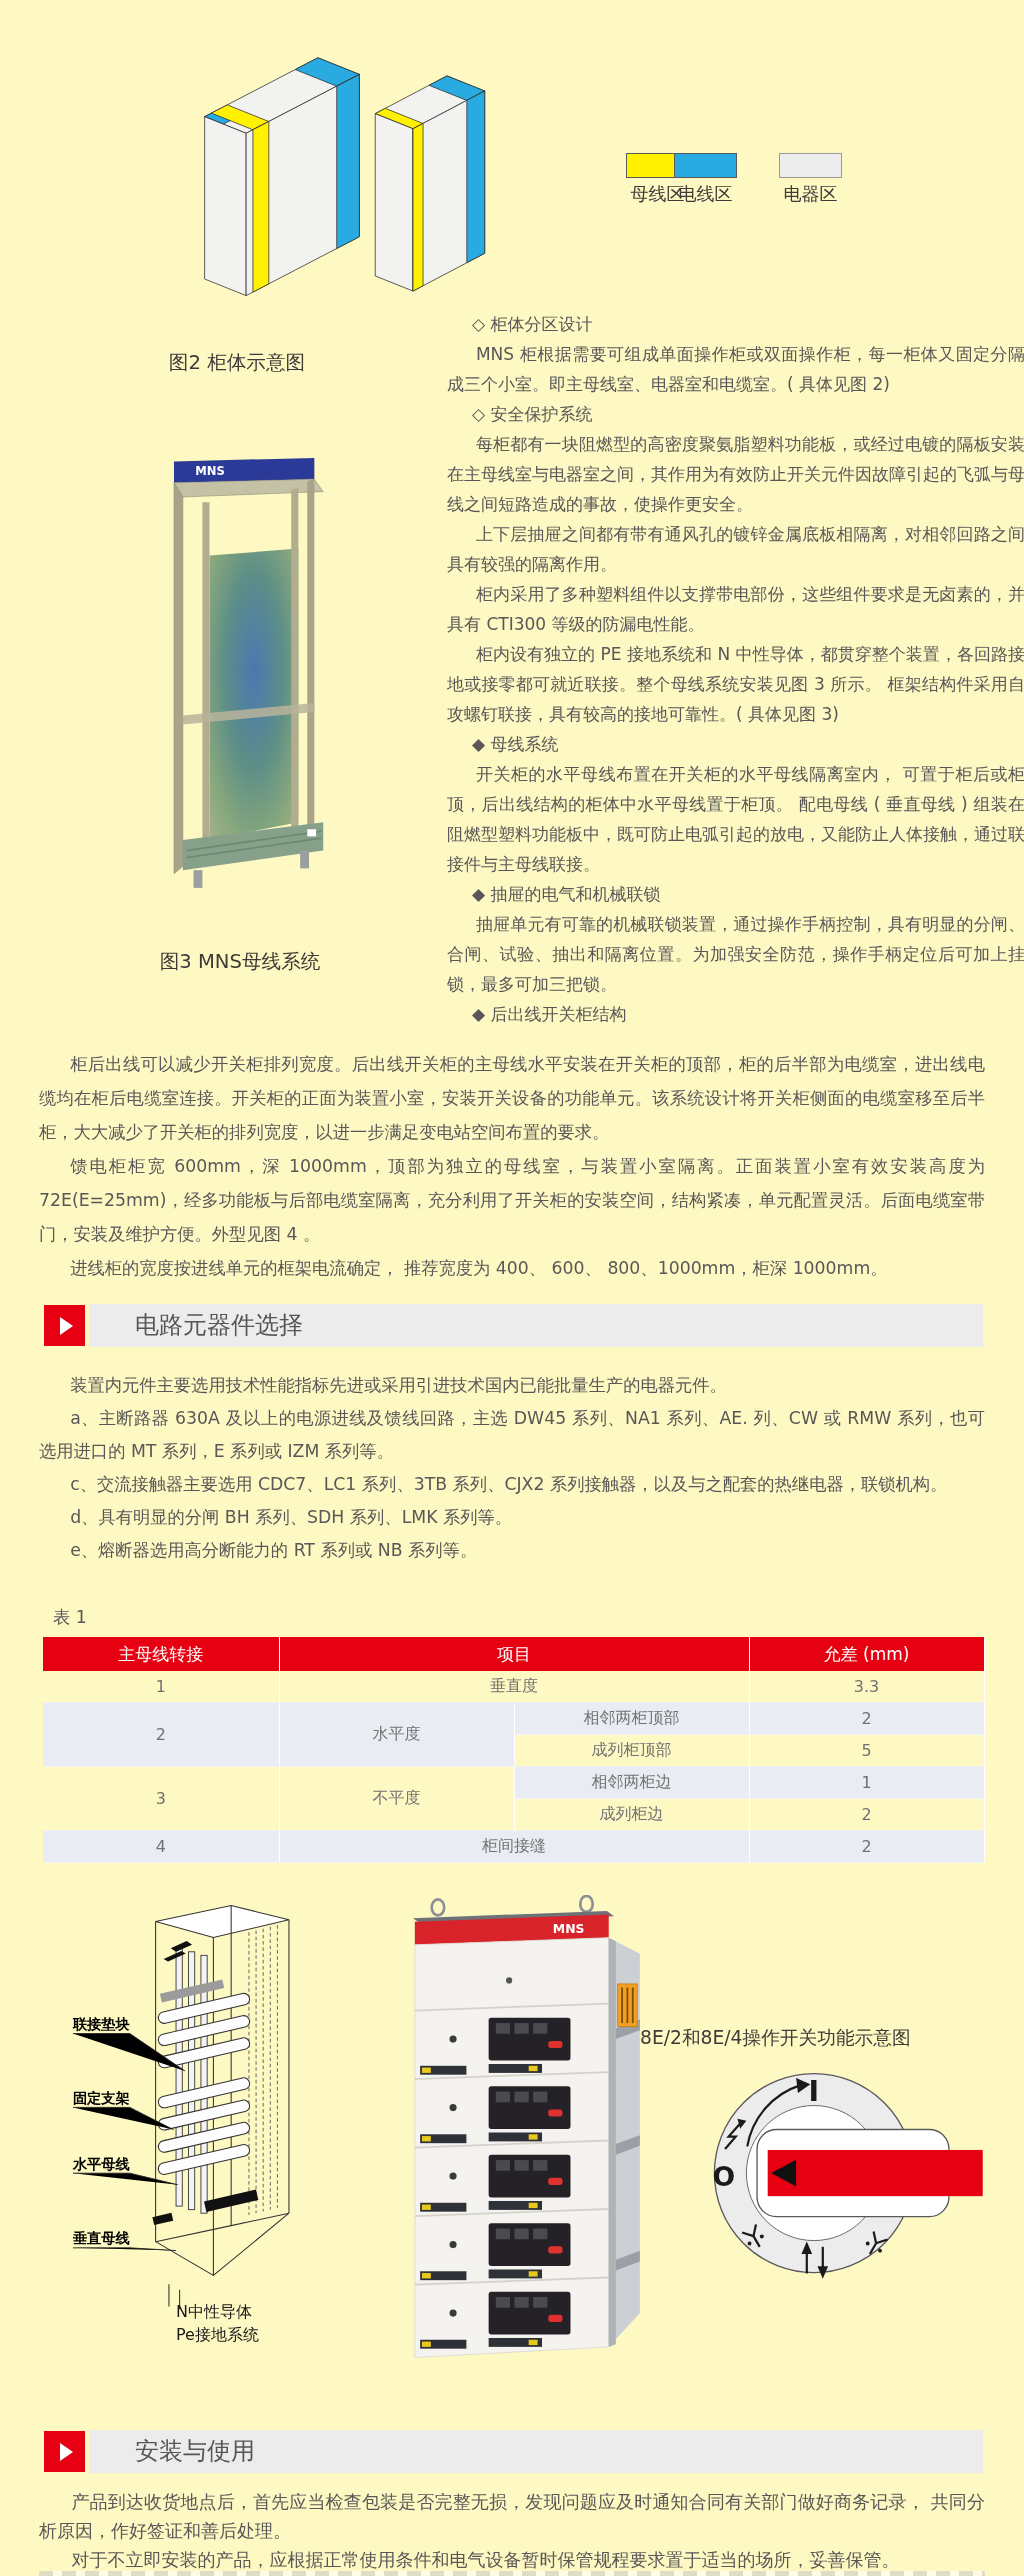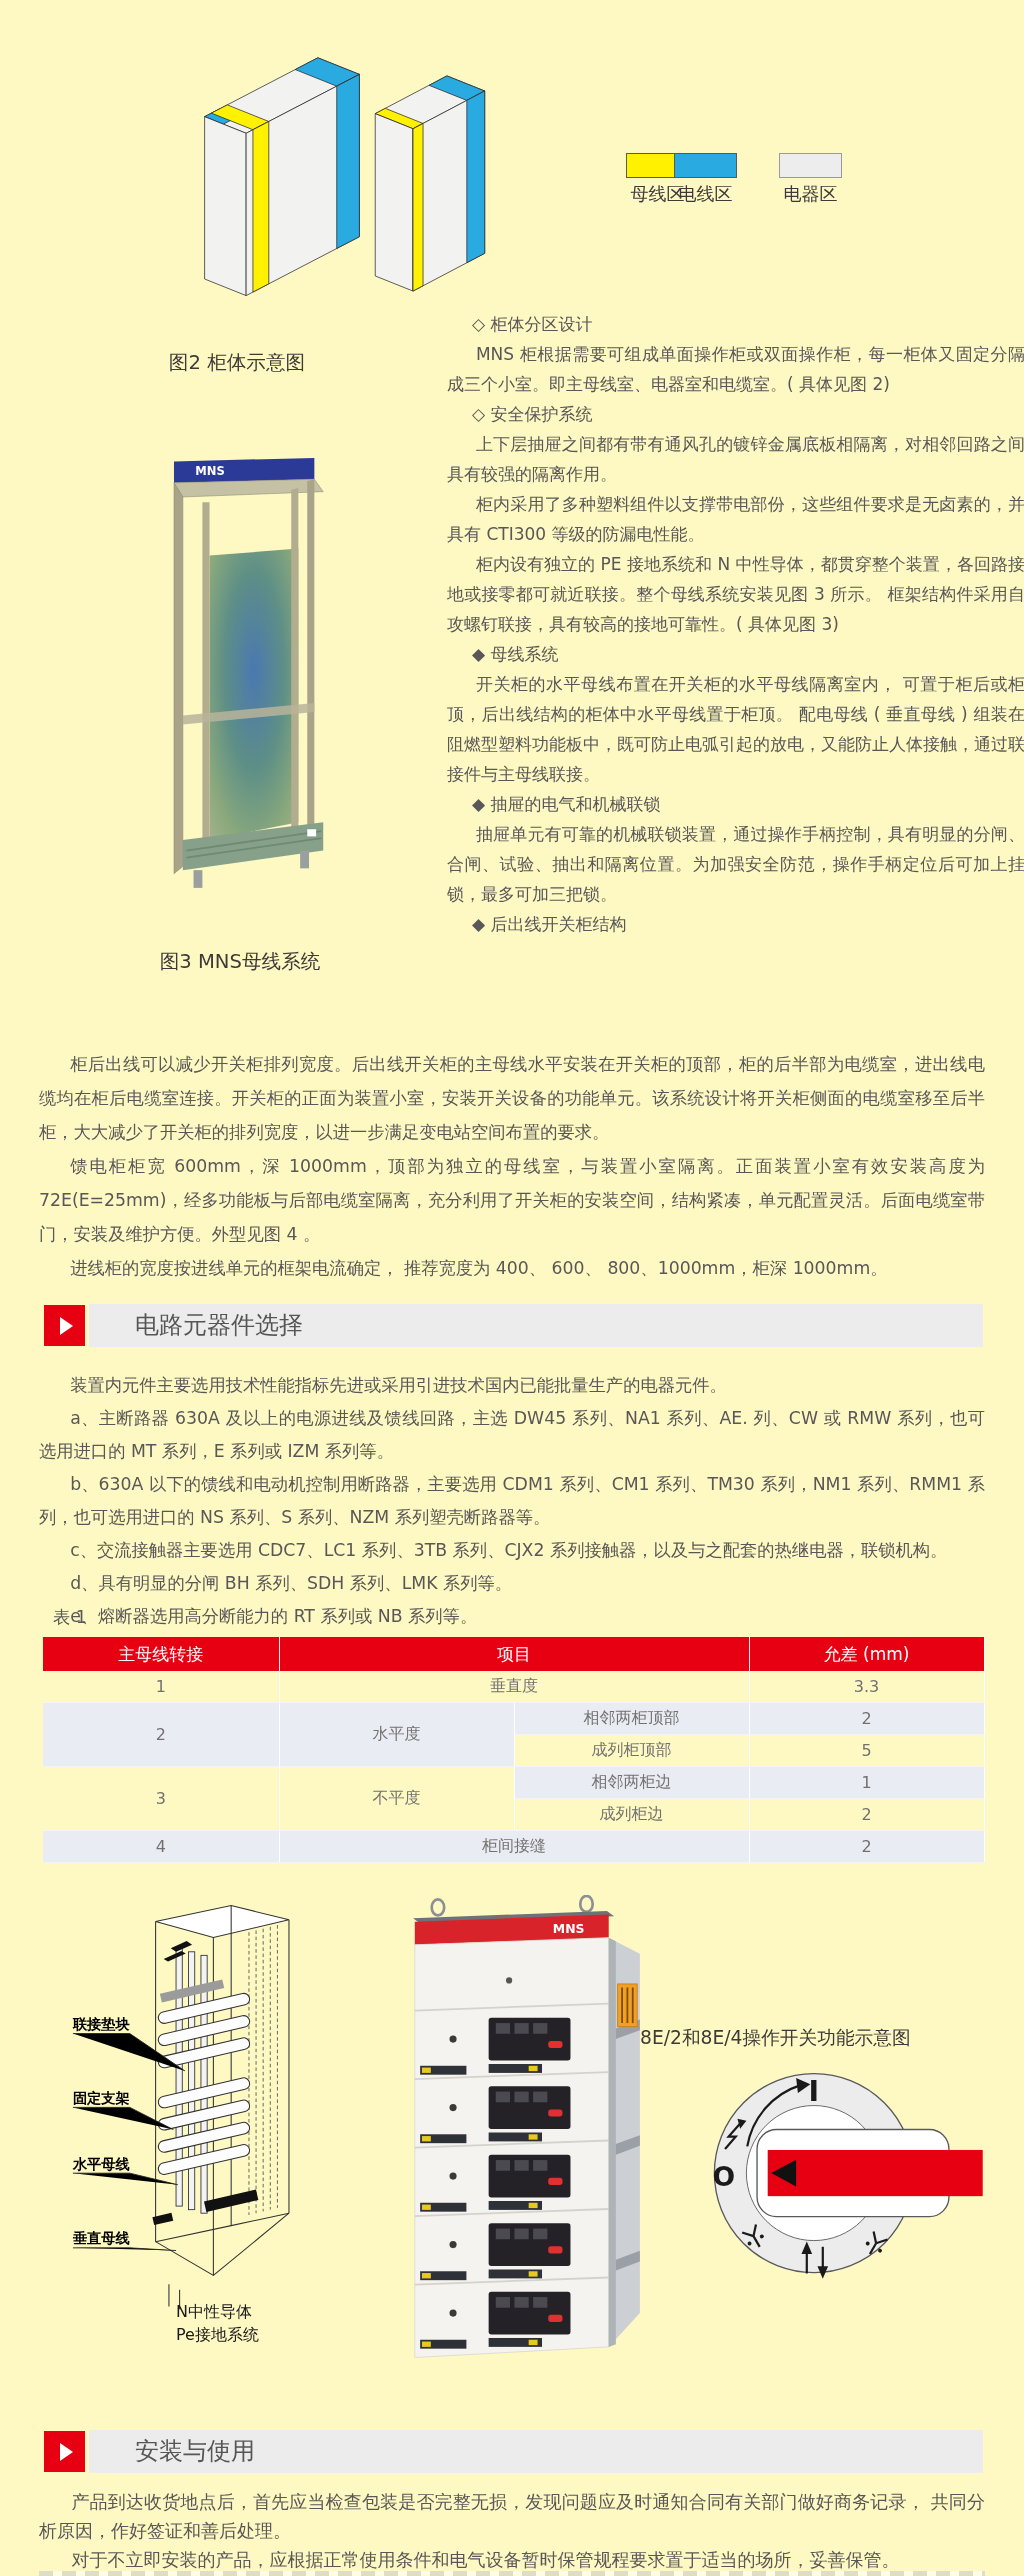--- a/index.html
+++ b/index.html
@@ -76,20 +76,21 @@
     <div class="swatch gray" style="background: rgb(237, 237, 237);"></div>
     <div class="legend-label">电器区</div>
   </div>
 
   <div class="abs caption" style="left:126px;top:349px;width:222px">图2 柜体示意图</div>
 
   <div class="abs rcol">
     <p class="bullet">◇ 柜体分区设计</p>
     <p class="body">MNS 柜根据需要可组成单面操作柜或双面操作柜，每一柜体又固定分隔成三个小室。即主母线室、电器室和电缆室。( 具体见图 2)</p>
     <p class="bullet">◇ 安全保护系统</p>
+    <p class="body">每柜都有一块阻燃型的高密度聚氨脂塑料功能板，或经过电镀的隔板安装在主母线室与电器室之间，其作用为有效防止开关元件因故障引起的飞弧与母线之间短路造成的事故，使操作更安全。</p>
     <p class="body">上下层抽屉之间都有带有通风孔的镀锌金属底板相隔离，对相邻回路之间具有较强的隔离作用。</p>
     <p class="body">柜内采用了多种塑料组件以支撑带电部份，这些组件要求是无卤素的，并具有 CTI300 等级的防漏电性能。</p>
     <p class="body">柜内设有独立的 PE 接地系统和 N 中性导体，都贯穿整个装置，各回路接地或接零都可就近联接。整个母线系统安装见图 3 所示。 框架结构件采用自攻螺钉联接，具有较高的接地可靠性。( 具体见图 3)</p>
     <p class="bullet">◆ 母线系统</p>
     <p class="body">开关柜的水平母线布置在开关柜的水平母线隔离室内， 可置于柜后或柜顶，后出线结构的柜体中水平母线置于柜顶。 配电母线 ( 垂直母线 ) 组装在阻燃型塑料功能板中，既可防止电弧引起的放电，又能防止人体接触，通过联接件与主母线联接。</p>
     <p class="bullet">◆ 抽屉的电气和机械联锁</p>
     <p class="body">抽屉单元有可靠的机械联锁装置，通过操作手柄控制，具有明显的分闸、合闸、试验、抽出和隔离位置。为加强安全防范，操作手柄定位后可加上挂锁，最多可加三把锁。</p>
     <p class="bullet">◆ 后出线开关柜结构</p>
   </div>
 
@@ -128,21 +129,20 @@
 
   <div class="abs sec-band" style="left:89px;top:1304px;width:894px"></div>
   <div class="abs sec-icon" style="left:44px;top:1305px">
       <span class="tri"></span>
     </div>
   <div class="abs sec-title" style="left:135px;top:1304px;height:43px;line-height:43px">电路元器件选择</div>
 
   <div class="abs fw" style="top:1369px;line-height:33px">
     <p>装置内元件主要选用技术性能指标先进或采用引进技术国内已能批量生产的电器元件。</p>
     <p>a、主断路器 630A 及以上的电源进线及馈线回路，主选 DW45 系列、NA1 系列、AE. 列、CW 或 RMW 系列，也可选用进口的 MT 系列，E 系列或 IZM 系列等。</p>
-    <p>b、630A 以下的馈线和电动机控制用断路器，主要选用 CDM1 系列、CM1 系列、TM30 系列，NM1 系列、RMM1 系列，也可选用进口的 NS 系列、S 系列、NZM 系列塑壳断路器等。</p>
     <p>c、交流接触器主要选用 CDC7、LC1 系列、3TB 系列、CJX2 系列接触器，以及与之配套的热继电器，联锁机构。</p>
     <p>d、具有明显的分闸 BH 系列、SDH 系列、LMK 系列等。</p>
     <p>e、熔断器选用高分断能力的 RT 系列或 NB 系列等。</p>
   </div>
   <div class="abs" style="left:53px;top:1605px;font-size:17.3px">表 1</div>
 
   <table class="t1 abs" style="left:43px;top:1637px">
     <colgroup>
         <col style="width:236px">
         <col style="width:235px">

